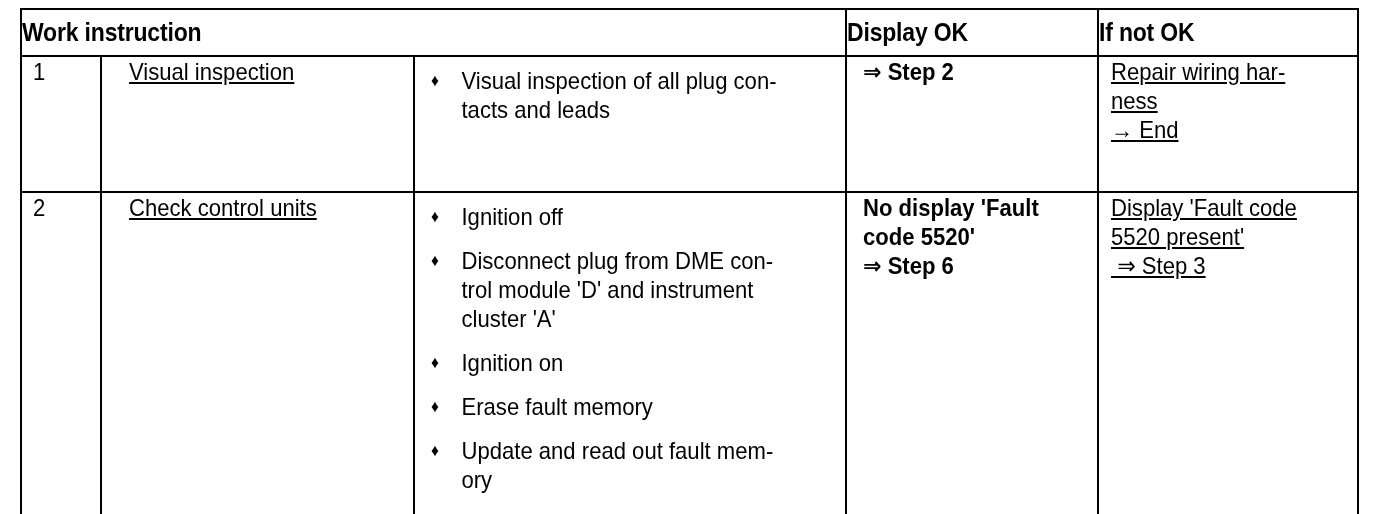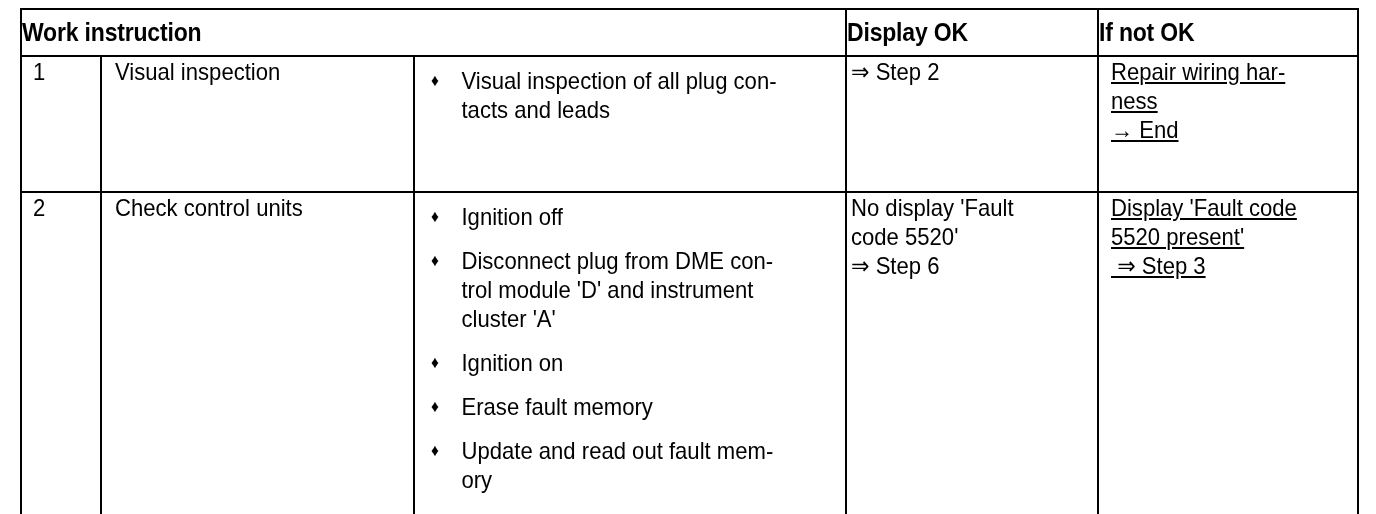--- a/index.html
+++ b/index.html
@@ -69,23 +69,23 @@
     padding: 9px 10px 12px 12px;
     font-size: 24px;
     line-height: 29px;
   }
   .cell-inner {
     transform: scaleX(0.92);
     transform-origin: left top;
     width: 108.7%;
   }
   .cell.step       { padding-left: 11px; }
-  .cell.task       { padding-left: 13px; }
+  .cell.task       { padding-left: 27px; text-decoration: underline; }
   .cell.detail     { padding: 9px 6px 12px 6px; }
-  .cell.ok         { padding-left: 4px; }
+  .cell.ok         { padding-left: 16px; font-weight: bold; }
   .cell.notok      { padding-left: 12px; text-decoration: underline; }
 
   .row1 td { height: 113px; }
   .row2 td { height: 329px; }
 
   
   ul.bullets {
     list-style: none;
     margin: 0;
     padding: 0;

